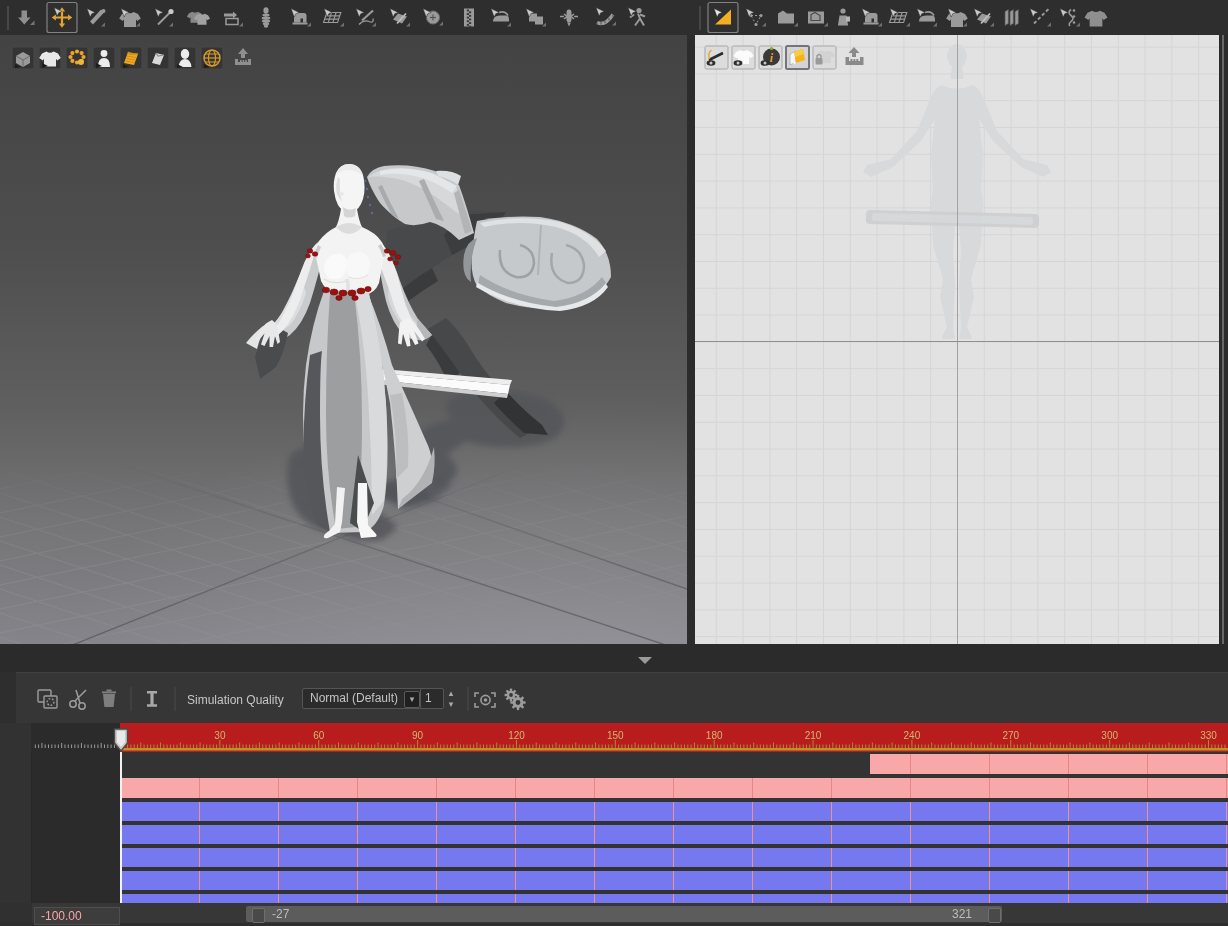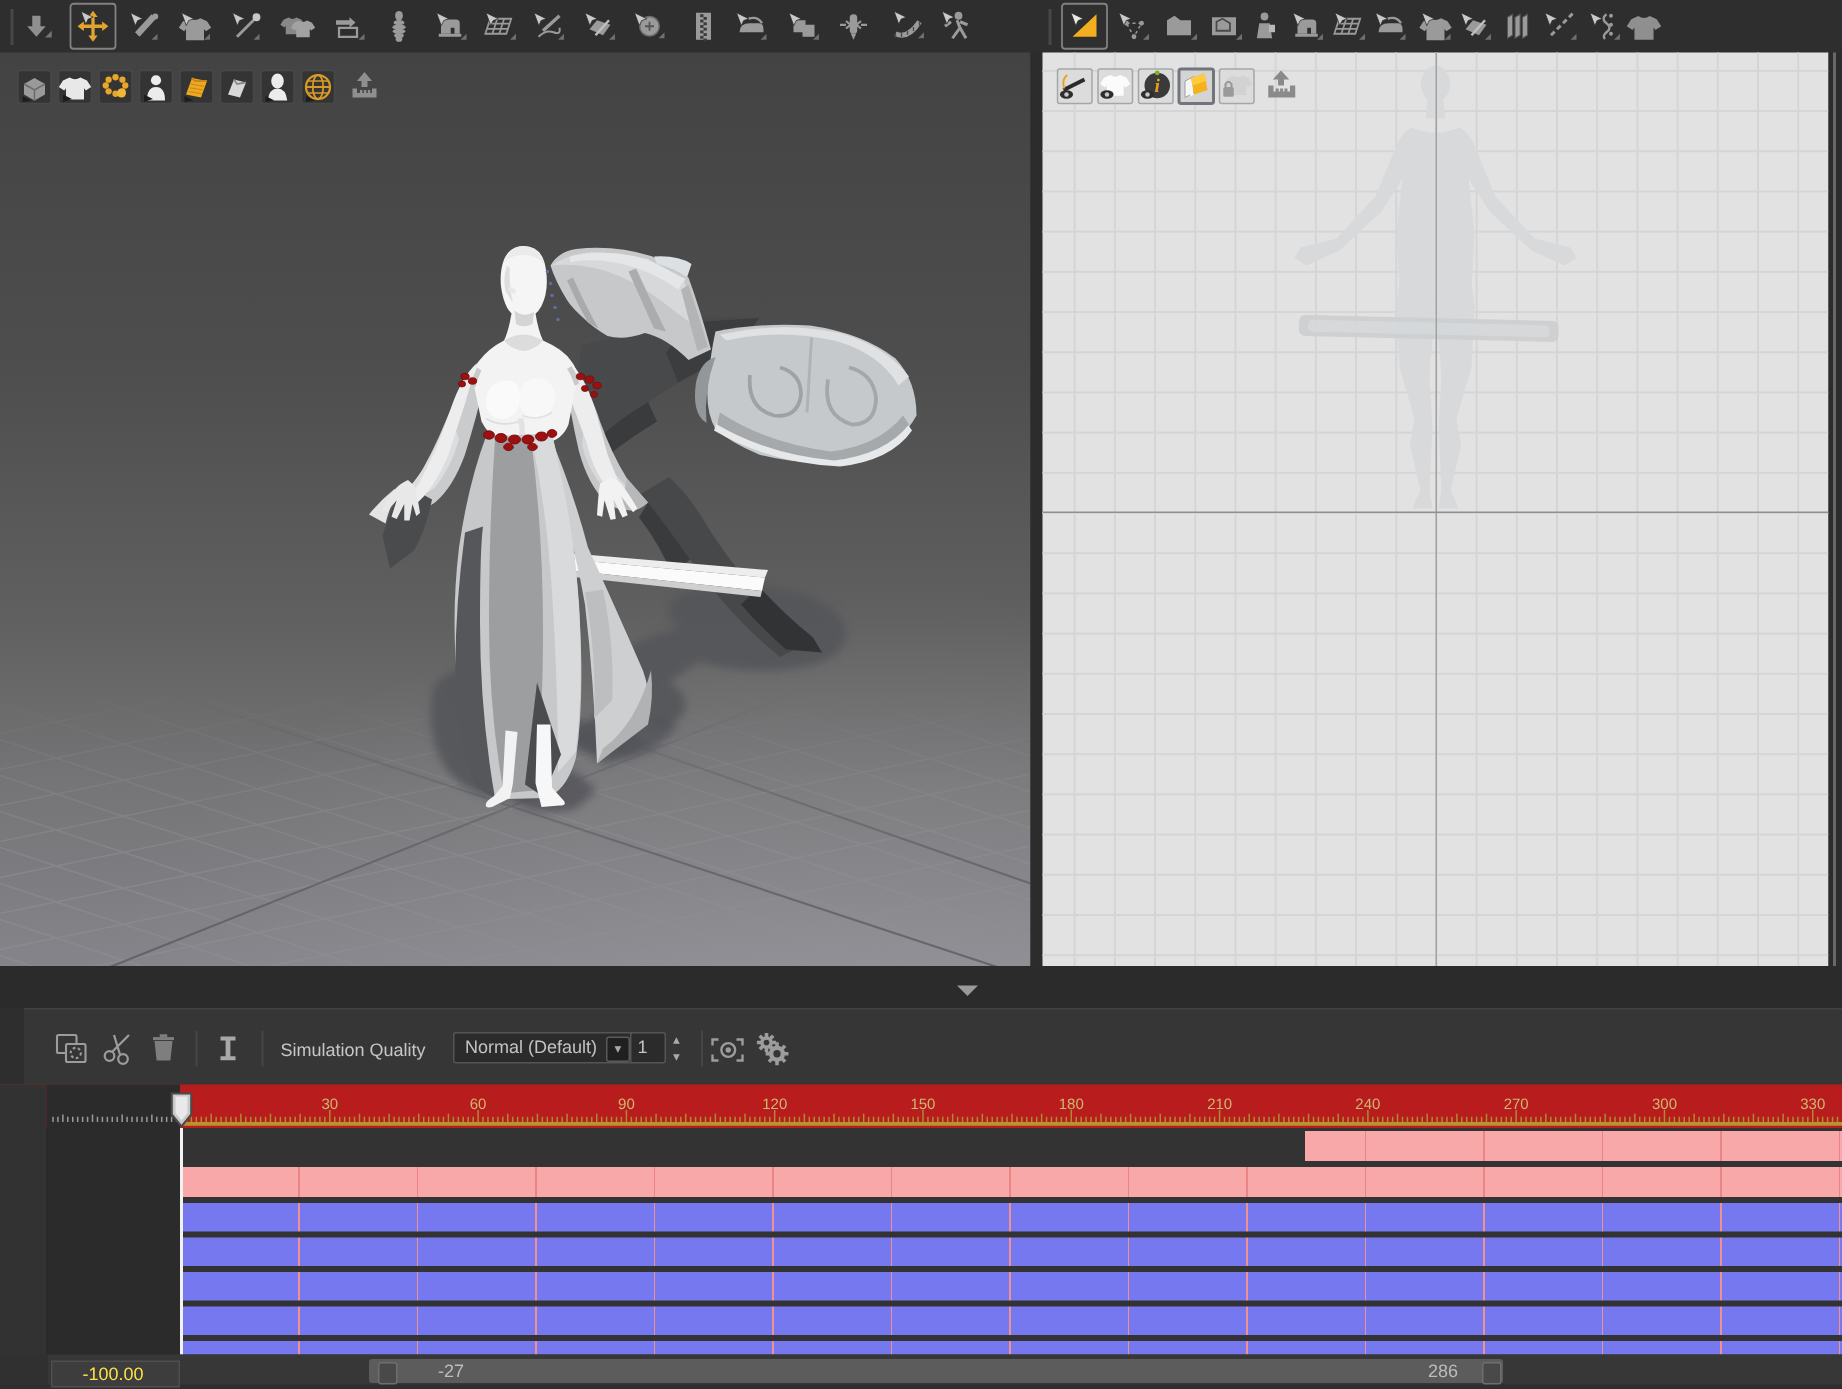--- a/index.html
+++ b/index.html
@@ -975,18 +975,18 @@
     <div style="position:absolute;left:121px;top:96px;width:1107px;height:19px;background:repeating-linear-gradient(90deg,#7678ef 0 78px,#f09090 78px 79px);"></div>
     <div style="position:absolute;left:121px;top:119px;width:1107px;height:19px;background:repeating-linear-gradient(90deg,#7678ef 0 78px,#f09090 78px 79px);"></div>
     <div style="position:absolute;left:121px;top:142px;width:1107px;height:9px;background:repeating-linear-gradient(90deg,#7678ef 0 78px,#f09090 78px 79px);"></div>
     <div style="position:absolute;left:0;top:0;width:31px;height:151px;background:#323232;border-right:1px solid #272727;"></div>
     <div style="position:absolute;left:32px;top:0;width:88px;height:151px;background:#2b2b2b;"></div>
     <div style="position:absolute;left:120px;top:0;width:2px;height:151px;background:#f2f2f2;"></div>
   </div>
 <div id="scrollrow">
 <div style="position:absolute;left:0;top:0;width:32px;height:23px;background:#303030;"></div>
 <div style="position:absolute;left:0;bottom:0;width:1228px;height:3px;background:#2e2e2e;"></div>
-<div style="position:absolute;left:34px;top:4px;width:86px;height:18px;background:#3d3d3d;border:1px solid #4e4e4e;color:#fde047;font-size:12px;line-height:17px;padding-left:20px;box-sizing:border-box;">-100.00</div>
+<div style="position:absolute;left:34px;top:4px;width:86px;height:18px;background:#3d3d3d;border:1px solid #4e4e4e;color:#fca5a5;font-size:12px;line-height:17px;padding-left:6px;box-sizing:border-box;">-100.00</div>
 <div style="position:absolute;left:246px;top:3px;width:756px;height:16px;background:#5c5c5c;border-radius:2px;"></div>
 <div style="position:absolute;left:252px;top:4.5px;width:11px;height:13px;background:#494949;border:1px solid #6e6e6e;border-radius:2px;"></div>
 <div style="position:absolute;left:988px;top:4.5px;width:11px;height:13px;background:#494949;border:1px solid #6e6e6e;border-radius:2px;"></div>
-<div style="position:absolute;left:292px;top:4px;color:#bcbcbc;font-size:12px;">-27</div>
-<div style="position:absolute;left:952px;top:4px;color:#bcbcbc;font-size:12px;">286</div>
+<div style="position:absolute;left:272px;top:4px;color:#bcbcbc;font-size:12px;">-27</div>
+<div style="position:absolute;left:952px;top:4px;color:#bcbcbc;font-size:12px;">321</div>
 </div>
 </body></html>

